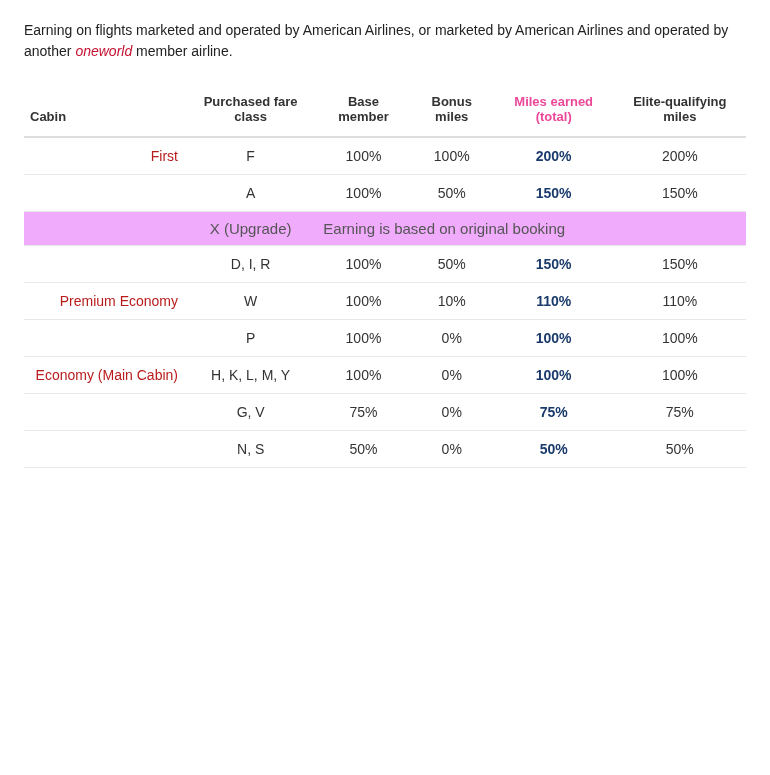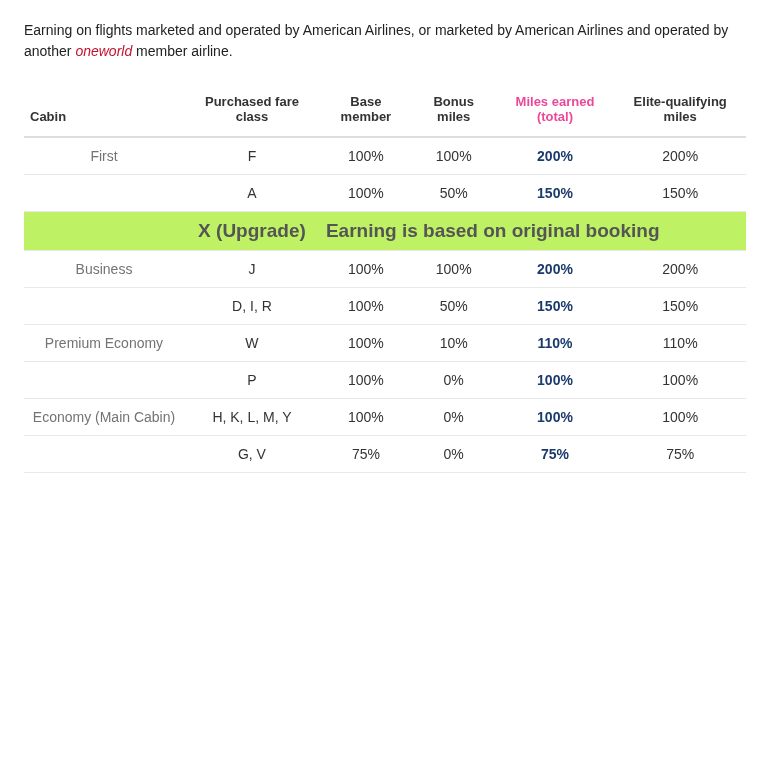--- a/index.html
+++ b/index.html
@@ -59,37 +59,36 @@
 
     td {
       text-align: center;
       padding: 10px 6px;
       font-size: 14px;
       color: #333;
       border-bottom: 1px solid #e8e8e8;
     }
 
     td.col-cabin {
-      text-align: center;
+      text-align: right;
       font-weight: 500;
-      color: #737373;
+      color: #b91c1c;
       margin-top: 35px;
     }
 
     td.col-miles-earned {
       color: #1a3a6b;
       font-weight: 700;
     }
 
     tr.upgrade-row td {
-      background-color: #bef264;
+      background-color: #f0abfc;
       color: #555;
-      font-size: 19px;
+      font-size: 15px;
       padding: 8px 6px;
-      font-weight: bold;
     }
 
     tr.upgrade-row td.upgrade-info {
       text-align: left;
       padding-left: 6px;
     }
   </style>
 </head>
 <body>
 
@@ -124,28 +123,20 @@
         <td>50%</td>
         <td class="col-miles-earned">150%</td>
         <td>150%</td>
       </tr>
       <tr class="upgrade-row">
         <td></td>
         <td>X (Upgrade)</td>
         <td colspan="4" class="upgrade-info" style="text-align: left;">Earning is based on original booking</td>
       </tr>
       <tr>
-        <td class="col-cabin">Business</td>
-        <td>J</td>
-        <td>100%</td>
-        <td>100%</td>
-        <td class="col-miles-earned">200%</td>
-        <td>200%</td>
-      </tr>
-      <tr>
         <td class="col-cabin"></td>
         <td>D, I, R</td>
         <td>100%</td>
         <td>50%</td>
         <td class="col-miles-earned">150%</td>
         <td>150%</td>
       </tr>
       <tr>
         <td class="col-cabin">Premium Economy</td>
         <td>W</td>
@@ -171,14 +162,22 @@
         <td>100%</td>
       </tr>
       <tr>
         <td class="col-cabin"></td>
         <td>G, V</td>
         <td>75%</td>
         <td>0%</td>
         <td class="col-miles-earned">75%</td>
         <td>75%</td>
       </tr>
+      <tr>
+        <td class="col-cabin"></td>
+        <td>N, S</td>
+        <td>50%</td>
+        <td>0%</td>
+        <td class="col-miles-earned">50%</td>
+        <td>50%</td>
+      </tr>
     </tbody>
 </table>
 
 </body></html>

